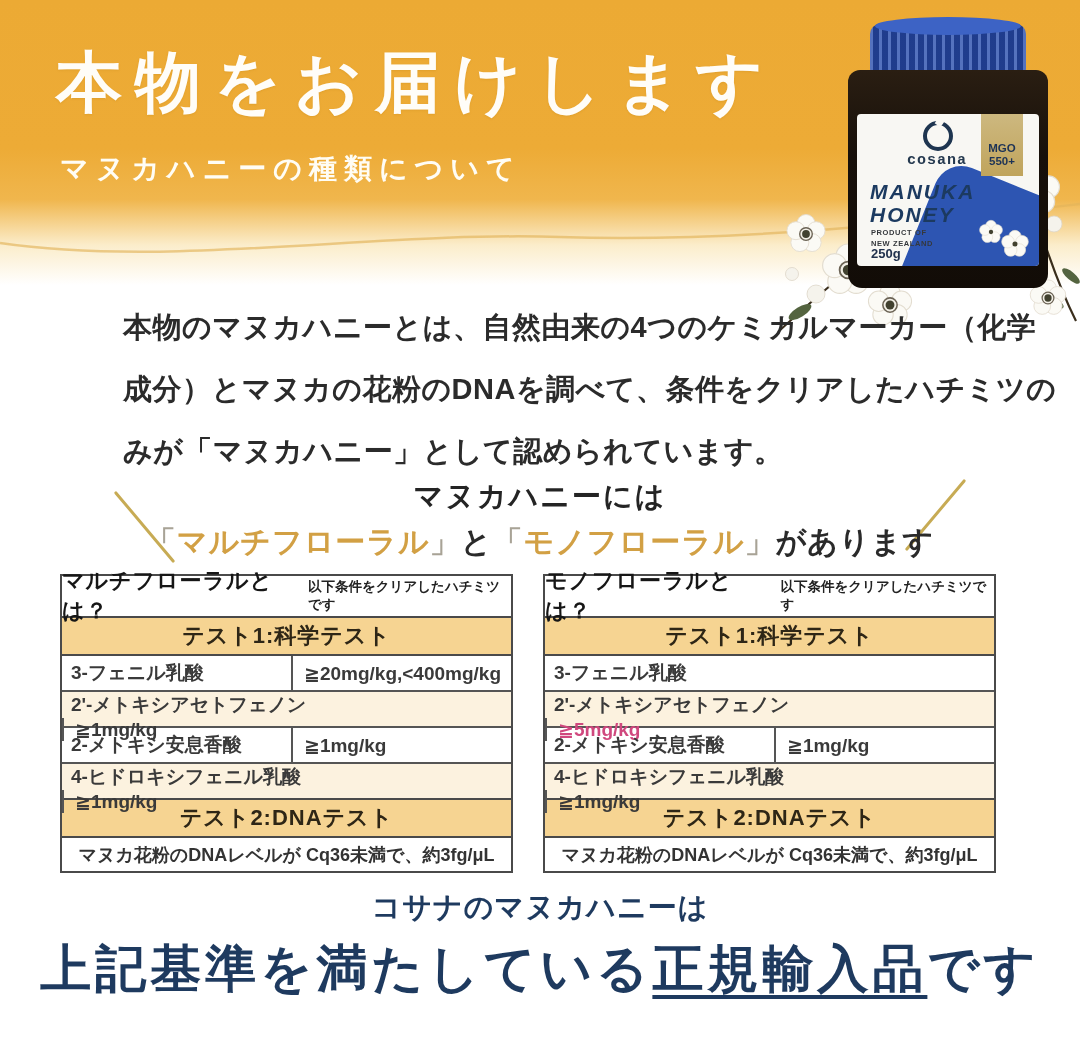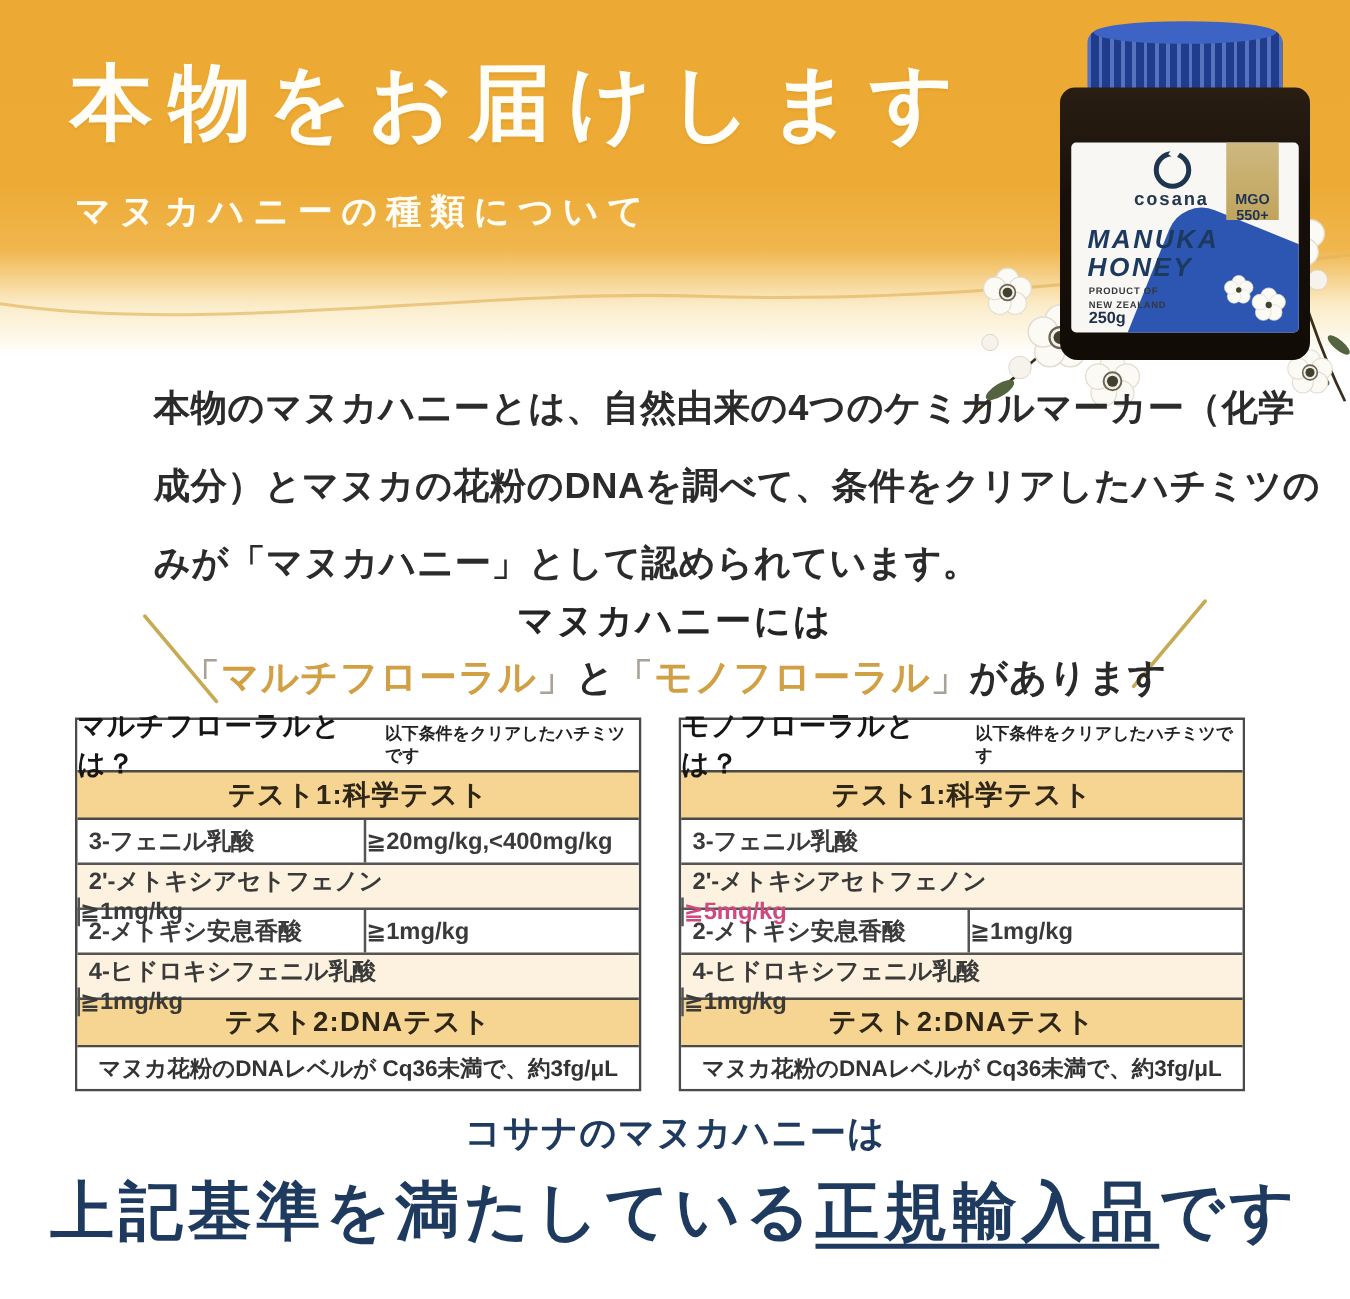--- a/index.html
+++ b/index.html
@@ -70,21 +70,21 @@
     background:#f8f7f3;transform:rotate(35deg);
   }
   .cosana-text{
     position:absolute;top:38px;left:50px;font-size:15px;font-weight:700;
     color:#25394f;letter-spacing:1px;font-family:Liberation Mono, monospace;
   }
   .mgo-badge{
     position:absolute;top:0;right:16px;width:42px;height:62px;
     background:linear-gradient(180deg,#cdb87f 0%,#c0a45c 100%);
     color:#1d3356;font-weight:800;font-size:11.5px;line-height:1.1;
-    text-align:center;padding-top:40px;box-sizing:border-box;
+    text-align:center;padding-top:28px;box-sizing:border-box;
   }
   .product-name{
     position:absolute;top:66px;left:13px;
     font-size:21px;font-weight:800;color:#1c3a60;letter-spacing:2px;line-height:1.1;white-space:pre-line;font-style:italic;
   }
   .product-origin{
     position:absolute;top:114px;left:14px;
     font-size:7.5px;font-weight:700;color:#35383c;line-height:1.45;letter-spacing:.6px;white-space:pre-line;
   }
   .product-weight{
@@ -123,21 +123,21 @@
     font-size:22px;font-weight:800;color:#2e2616;letter-spacing:1px;
   }
   .t-row{display:flex;height:34px;}
   .t-row + .t-row{border-top:2px solid #555;}
   .t-row.alt{background:#fcf2df;flex-direction:column;}
   .t-label{
     width:51%;display:flex;align-items:center;padding-left:9px;box-sizing:border-box;
     font-size:19px;font-weight:600;color:#3a3a3a;white-space:nowrap;
   }
   .t-value{
-    width:49%;display:flex;align-items:center;padding-left:0;box-sizing:border-box;
+    width:49%;display:flex;align-items:center;padding-left:11px;box-sizing:border-box;
     border-left:2px solid #555;font-size:19px;font-weight:600;color:#3a3a3a;white-space:nowrap;
   }
   .t-value.hl{color:#d0487e;font-weight:700;}
   .t-dna{
     height:33px;display:flex;align-items:center;justify-content:center;background:#fff;
     font-size:18px;font-weight:600;color:#333;white-space:nowrap;
   }
   
   .footer{position:absolute;top:888px;left:0;width:1080px;text-align:center;color:#1e3a5f;}
   .footer-l1,.footer-l2{font-size:29px;font-weight:800;line-height:39px;letter-spacing:1px;}

